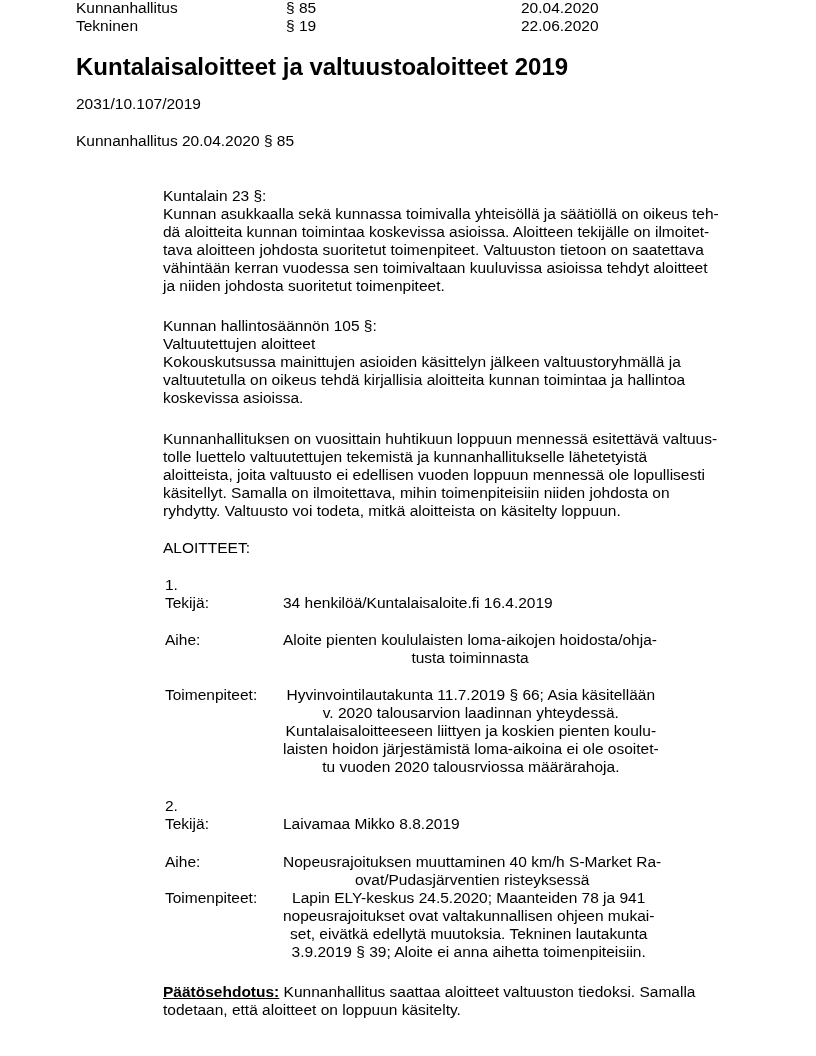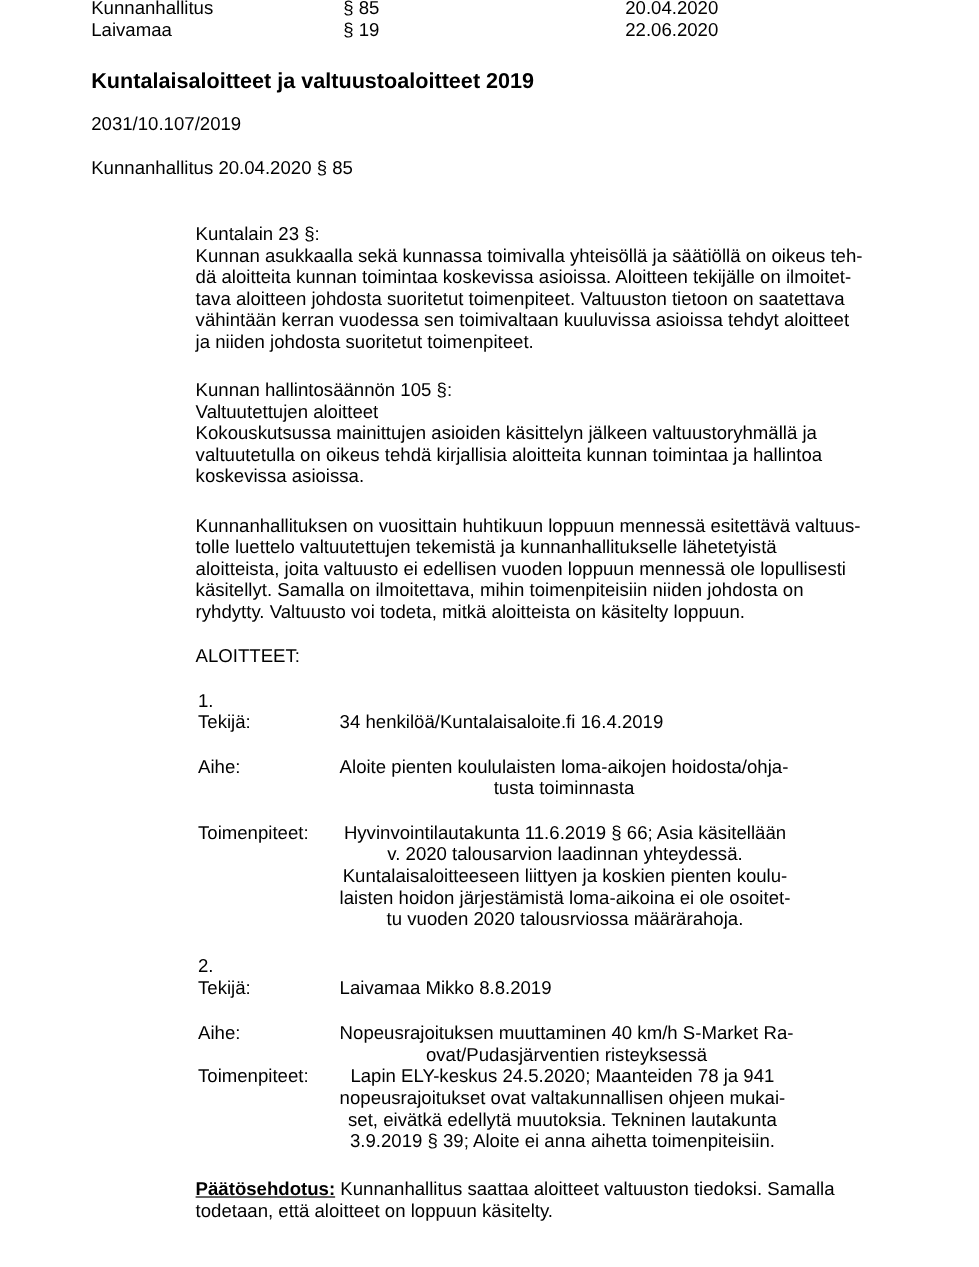--- a/index.html
+++ b/index.html
@@ -1,35 +1,35 @@
 <!DOCTYPE html>
 <html><head>
 <meta charset="utf-8">
 <style>
   html, body { margin: 0; padding: 0; background: #ffffff; }
   body {
     width: 816px; height: 1056px; position: relative; overflow: hidden;
     font-family: "Liberation Sans", sans-serif; color: #000; font-size: 15.5px;
   }
   .abs { position: absolute; white-space: nowrap; line-height: 18px; text-align: right; }
-  .h1 { font-weight: bold; font-size: 18px; line-height: 22px; }
+  .h1 { font-weight: bold; font-size: 24px; line-height: 22px; }
   .block { position: absolute; left: 163px; }
   .block .ln { display: block; white-space: nowrap; line-height: 18px; }
   .lbl { position: absolute; left: 165px; line-height: 18px; white-space: nowrap; }
   .val { position: absolute; left: 283px; line-height: 18px; }
   .val .ln { display: block; white-space: nowrap; text-align: center; }
   .u { font-weight: bold; text-decoration: underline; }
 </style>
 </head>
 <body>
 
 <span class="abs" style="left:76px;top:-1px">Kunnanhallitus</span>
 <span class="abs" style="left:286px;top:-1px">§ 85</span>
 <span class="abs" style="left:521px;top:-1px">20.04.2020</span>
-<span class="abs" style="left:76px;top:17px">Laivamaa</span>
+<span class="abs" style="left:76px;top:17px">Tekninen</span>
 <span class="abs" style="left:286px;top:17px">§ 19</span>
 <span class="abs" style="left:521px;top:17px">22.06.2020</span>
 
 <span class="abs h1" style="left:76px;top:56px">Kuntalaisaloitteet ja valtuustoaloitteet 2019</span>
 <span class="abs" style="left:76px;top:95px">2031/10.107/2019</span>
 <span class="abs" style="left:76px;top:132px">Kunnanhallitus 20.04.2020 § 85</span>
 
 <div class="block" style="top:187px">
   <span class="ln">Kuntalain 23 §:</span>
   <span class="ln">Kunnan asukkaalla sekä kunnassa toimivalla yhteisöllä ja säätiöllä on oikeus teh-</span>
@@ -59,21 +59,21 @@
 <span class="lbl" style="top:576px">1.</span>
 <span class="lbl" style="top:594px">Tekijä:</span>
 <span class="abs" style="left:283px;top:594px">34 henkilöä/Kuntalaisaloite.fi 16.4.2019</span>
 <span class="lbl" style="top:631px">Aihe:</span>
 <div class="val" style="top:631px">
   <span class="ln">Aloite pienten koululaisten loma-aikojen hoidosta/ohja-</span>
   <span class="ln">tusta toiminnasta</span>
 </div>
 <span class="lbl" style="top:686px">Toimenpiteet:</span>
 <div class="val" style="top:686px">
-  <span class="ln">Hyvinvointilautakunta 11.6.2019 § 66; Asia käsitellään</span>
+  <span class="ln">Hyvinvointilautakunta 11.7.2019 § 66; Asia käsitellään</span>
   <span class="ln">v. 2020 talousarvion laadinnan yhteydessä.</span>
   <span class="ln">Kuntalaisaloitteeseen liittyen ja koskien pienten koulu-</span>
   <span class="ln">laisten hoidon järjestämistä loma-aikoina ei ole osoitet-</span>
   <span class="ln">tu vuoden 2020 talousrviossa määrärahoja.</span>
 </div>
 
 <span class="lbl" style="top:797px">2.</span>
 <span class="lbl" style="top:815px">Tekijä:</span>
 <span class="abs" style="left:283px;top:815px">Laivamaa Mikko 8.8.2019</span>
 <span class="lbl" style="top:853px">Aihe:</span>

